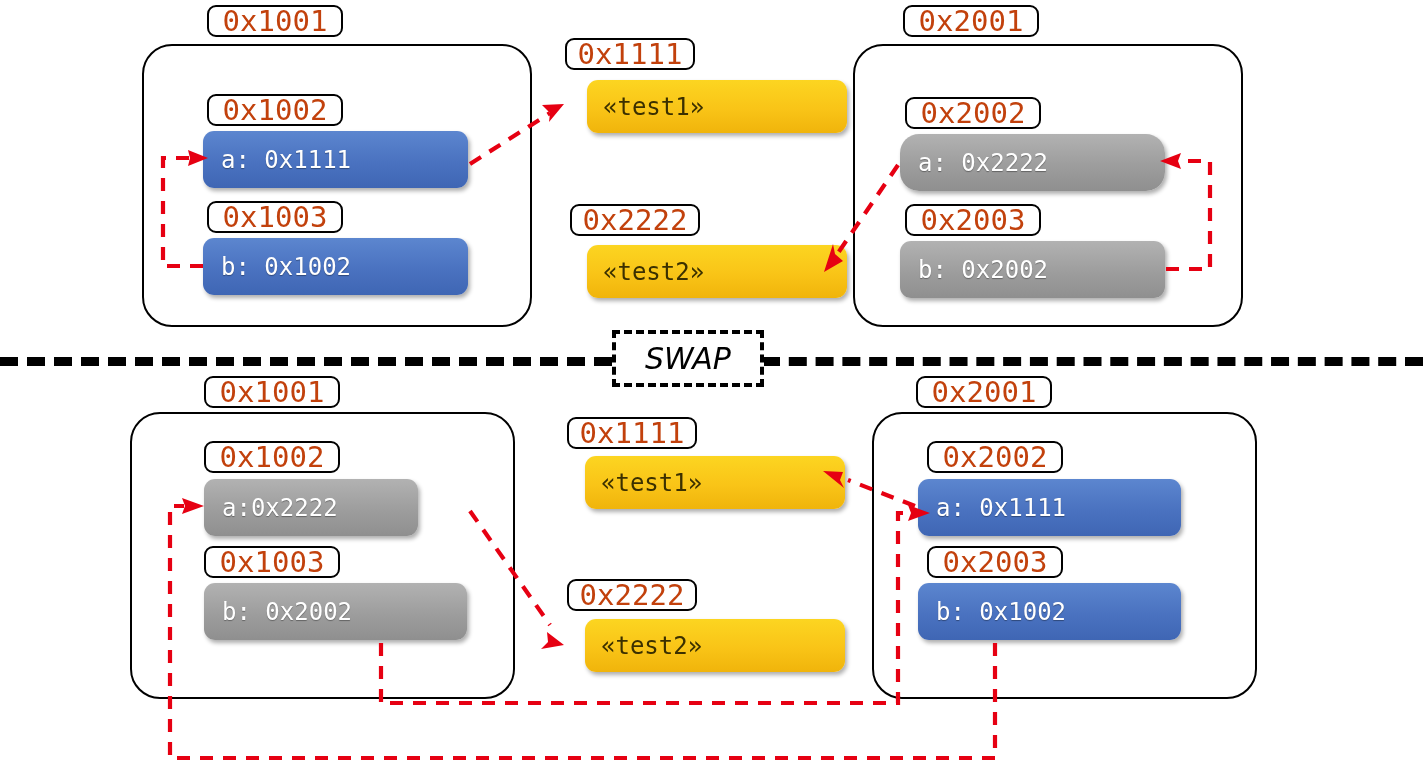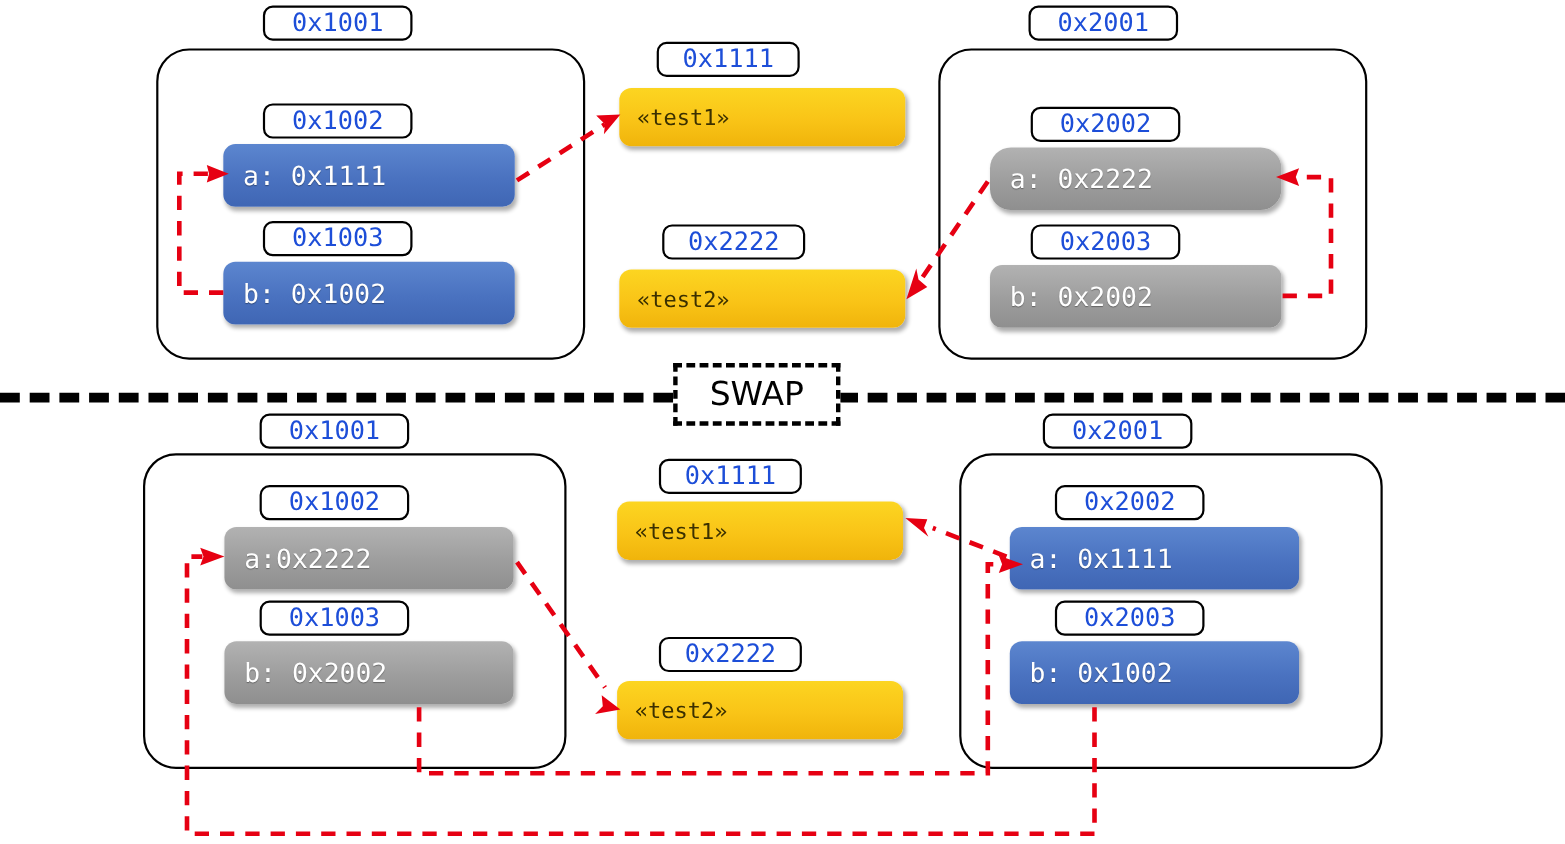--- a/index.html
+++ b/index.html
@@ -24,31 +24,30 @@
     border-radius: 30px;
     background: transparent;
     box-sizing: border-box;
   }
   
   .tag {
     position: absolute;
     border: 2.6px solid #000000;
     border-radius: 9px;
     background: #ffffff;
-    color: #1d4ed8;
+    color: #c2410c;
     font-family: "DejaVu Sans Mono", monospace;
-    font-size: 23px;
+    font-size: 29px;
     line-height: 1;
     display: flex;
     align-items: center;
     justify-content: center;
     box-sizing: border-box;
     letter-spacing: 0px;
     z-index: 6;
-    margin-left: 32px;
   }
   
   .cell {
     position: absolute;
     border-radius: 11px;
     display: flex;
     align-items: center;
     box-sizing: border-box;
     padding-left: 18px;
     font-family: "DejaVu Sans Mono", monospace;
@@ -65,41 +64,43 @@
   }
   .cell.gray {
     background: linear-gradient(180deg, #b2b2b2 0%, #9d9d9d 55%, #8f8f8f 100%);
   }
   .cell.yellow {
     background: linear-gradient(180deg, #fcd521 0%, #f9c417 55%, #f0b40b 100%);
     color: #3b3000;
     text-shadow: none;
     justify-content: flex-start;
     padding-left: 16px;
-    font-size: 20px;
+    font-size: 24px;
+    margin-left: 24px;
   }
   
   .divider {
     position: absolute;
     height: 0;
     border-top: 9px dashed #000000;
     z-index: 3;
   }
   .swapbox {
     position: absolute;
     border: 4.5px dashed #000000;
     background: #ffffff;
     display: flex;
     align-items: center;
     justify-content: center;
     font-family: "DejaVu Sans", sans-serif;
     font-size: 30px;
     color: #000000;
     box-sizing: border-box;
     z-index: 4;
+    font-style: italic;
   }
   
   #arrows {
     position: absolute;
     left: 0; top: 0;
     width: 1423px;
     height: 767px;
     z-index: 7;
     pointer-events: none;
   }
@@ -143,21 +144,21 @@
   <div class="cell gray" style="left:900px; top:241px; width:265px; height:57px;">b: 0x2002</div>
 
   <div class="divider" style="left:0px; top:357px; width:612px;"></div>
   <div class="divider" style="left:762px; top:357px; width:661px;"></div>
   <div class="swapbox" style="left:612px; top:330px; width:152px; height:57px;">SWAP</div>
 
   <div class="frame" style="left:130px; top:412px; width:385px; height:287px;"></div>
   <div class="tag" style="left:204px; top:376px; width:136px; height:32px;">0x1001</div>
 
   <div class="tag" style="left:204px; top:441px; width:136px; height:32px;">0x1002</div>
-  <div class="cell gray" style="left:204px; top:479px; width:263px; height:57px;">a:0x2222</div>
+  <div class="cell gray" style="left:204px; top:479px; width:214px; height:57px;">a:0x2222</div>
 
   <div class="tag" style="left:204px; top:546px; width:136px; height:32px;">0x1003</div>
   <div class="cell gray" style="left:204px; top:583px; width:263px; height:57px;">b: 0x2002</div>
 
   <div class="tag" style="left:567px; top:417px; width:130px; height:32px;">0x1111</div>
   <div class="cell yellow" style="left:561px; top:456px; width:260px; height:53px;">«test1»</div>
 
   <div class="tag" style="left:567px; top:579px; width:130px; height:32px;">0x2222</div>
   <div class="cell yellow" style="left:561px; top:619px; width:260px; height:53px;">«test2»</div>
 

